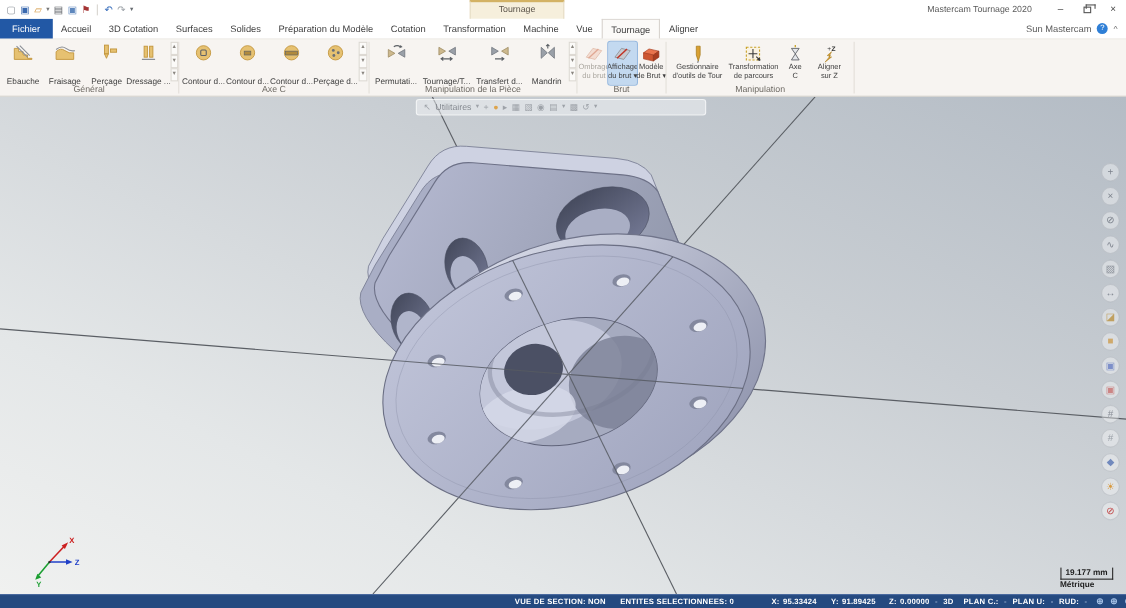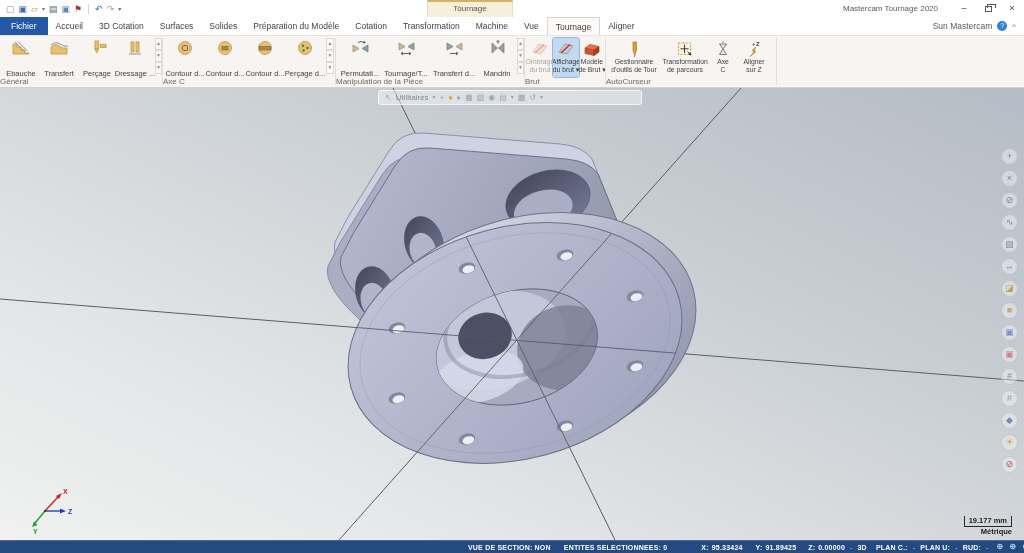--- a/index.html
+++ b/index.html
@@ -26,21 +26,21 @@
   .tab.fichier { background:#2258a5; color:#fff; padding:0 11px; }
   .tab.active { background:#fbfaf8; border:1px solid #d8d4cf; border-bottom:none; }
   .tabrow-right { margin-left:auto; display:flex; align-items:center; gap:5px; padding-right:8px; color:#5a5a5a; }
   .help-circle { width:10px; height:10px; border-radius:50%; background:#2f7fd6; color:#fff; font-size:7px; text-align:center; line-height:10px; }
   .collapse-caret { color:#777; font-size:8px; }
 
   
   .ribbon { height:52px; background:#f7f4f1; display:flex; font-size:8px; color:#3f3f3f; border-bottom:1px solid #d5d1cb; flex:none; }
   .rgroup { display:flex; flex-direction:column; flex:none; }
   .rgroup-body { display:flex; flex:1; align-items:flex-start; padding:2px 1px 0 2px; }
-  .rgroup-label { text-align:left; color:#6e6a64; font-size:8px; height:11px; line-height:10px; }
+  .rgroup-label { text-align:center; color:#6e6a64; font-size:8px; height:11px; line-height:10px; }
   .rsep { width:1px; background:#e3dfd9; margin:2px 0; flex:none; }
   .rbtn { display:flex; flex-direction:column; align-items:center; padding-top:1px; height:39px; flex:none; }
   .ricon { height:19px; display:flex; align-items:center; justify-content:center; }
   .rlabel { font-size:7.5px; margin-top:12px; white-space:nowrap; }
   .rlabel2 { font-size:6.8px; line-height:7.6px; text-align:center; margin-top:0; }
   .rbtn.selected { background:#c3d9f0; outline:1px solid #96b9e0; border-radius:2px; }
   .rbtn.disabled .rlabel2 { color:#aaa69f; }
   .scrollcol { width:10px; display:flex; flex-direction:column; margin-left:1px; height:36px; }
   .scrollcol div { flex:1; border:1px solid #ddd9d3; background:#fbfaf8; font-size:5px; text-align:center; color:#8a8680; line-height:9px; }
 
@@ -50,21 +50,21 @@
   .scene { position:absolute; left:0; top:0; }
   .autocursor { position:absolute; left:378px; top:2px; width:264px; height:15px;
                 background:rgba(244,246,248,0.5); border:1px solid rgba(255,255,255,0.65); border-radius:3px;
                 display:flex; align-items:center; gap:4px; padding:0 6px; font-size:8px; color:#71767d; }
   .ac-ico { opacity:.55; font-size:8px; color:#6b7078; line-height:13px; }
   .ac-label { opacity:.8; }
   .rail { position:absolute; right:6px; top:60px; display:flex; flex-direction:column; gap:5px; }
   .railbtn { width:17px; height:17px; border-radius:50%; background:rgba(255,255,255,0.38);
              border:1px solid rgba(125,132,142,0.28); display:flex; align-items:center; justify-content:center;
              font-size:9px; line-height:1; }
-  .scalebox { position:absolute; right:12px; top:428px; text-align:right; color:#1d1d1d; font-size:7.5px; font-weight:700; line-height:9px; }
+  .scalebox { position:absolute; right:12px; top:428px; text-align:left; color:#1d1d1d; font-size:7.5px; font-weight:700; line-height:9px; }
   .scale-rule { border-left:1px solid #2a2a2a; border-right:1px solid #2a2a2a; border-bottom:1px solid #2a2a2a; padding:0 4px 1px; }
   .gnomon { position:absolute; left:28px; top:396px; }
 
   
   .statusbar { height:13px; background:#254a80; border-top:1px solid #49699e; display:flex; align-items:center;
                color:#fff; font-size:7px; font-weight:600; letter-spacing:.2px; flex:none; white-space:nowrap; }
   .sb-item { flex:none; }
   .sb-val { margin-left:3px; }
   .sb-sep { color:#8fa6c8; margin:0 5px; flex:none; }
   .sb-ico { font-size:8px; margin:0 3px; line-height:12px; flex:none; }
@@ -130,21 +130,21 @@
           </span>
           <span class="rlabel">Ebauche</span>
         </div>
         <div class="rbtn" style="width:38px">
           <span class="ricon">
             <svg width="22" height="18">
                 <path d="M3 15 V8 Q7 4 11 7 T19 9 V15 Z" fill="#e6c171" stroke="#c1943a" stroke-width=".8"></path>
                 <path d="M3 6 Q8 2 12 5 T20 7" stroke="#8b8f96" fill="none"></path>
               </svg>
           </span>
-          <span class="rlabel">Transfert</span>
+          <span class="rlabel">Fraisage</span>
         </div>
         <div class="rbtn" style="width:38px">
           <span class="ricon">
             <svg width="22" height="18">
                 <rect x="9" y="2" width="3.5" height="8" fill="#e6c171" stroke="#c1943a" stroke-width=".8"></rect>
                 <path d="M9 10 h3.5 L10.8 14 Z" fill="#e6c171" stroke="#c1943a" stroke-width=".8"></path>
                 <rect x="14.5" y="5.5" width="5.5" height="3" fill="#e6c171" stroke="#c1943a" stroke-width=".8"></rect>
               </svg>
           </span>
           <span class="rlabel">Perçage</span>
@@ -341,21 +341,21 @@
           <span class="ricon">
             <svg width="22" height="18">
                 <text x="13" y="6" font-size="6" fill="#333" font-weight="bold">Z</text>
                 <text x="9" y="6" font-size="6" fill="#333">+</text>
                 <path d="M13 7 L9 10.5 L12 10.5 L7 16.5 L13 11.8 L10.5 11.8 Z" fill="#d9a033" stroke="#a87d1e" stroke-width=".5"></path>
               </svg>
           </span>
           <span class="rlabel rlabel2"><span>Aligner</span><br><span>sur Z</span></span>
         </div>
       </div>
-      <div class="rgroup-label">AutoCurseur</div>
+      <div class="rgroup-label">Manipulation</div>
     </div>
     <div class="rsep"></div>
   </div>
 
   <div class="viewport">
 
     <svg class="scene" width="1024" height="452" viewBox="0 0 1024 452">
       <defs>
         <linearGradient id="gFace" x1="0" y1="0" x2="1" y2="1">
           <stop offset="0" stop-color="#c3c7db"></stop>

